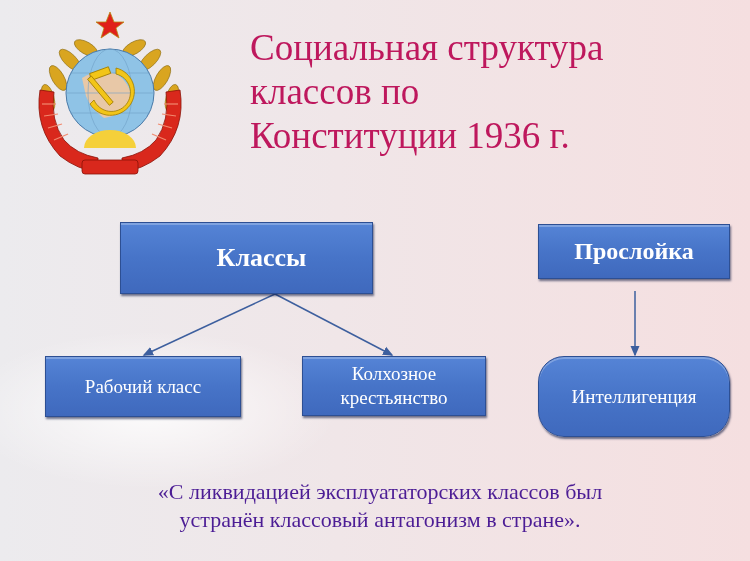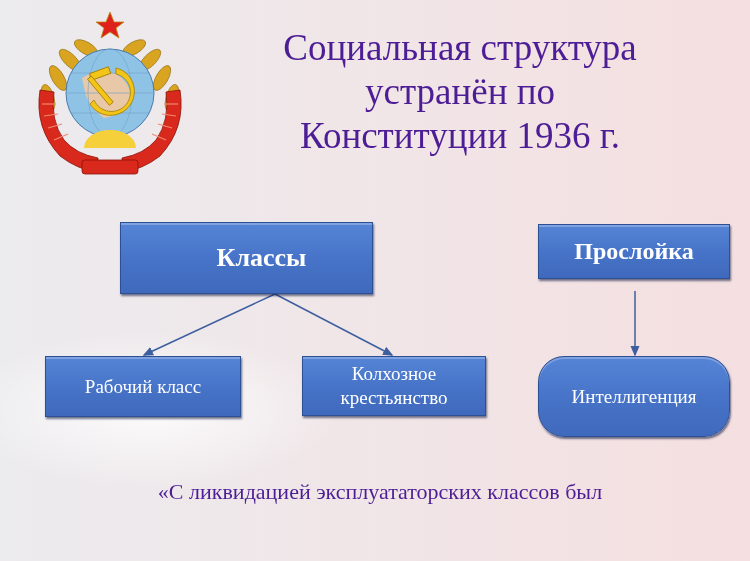--- a/index.html
+++ b/index.html
@@ -10,21 +10,21 @@
     }
     .glow {
       position: absolute; left: -40px; top: 330px; width: 380px; height: 160px;
       border-radius: 50%;
       background: radial-gradient(ellipse at center, rgba(255,255,255,0.85) 0%, rgba(255,255,255,0.3) 45%, rgba(255,255,255,0) 70%);
       pointer-events: none;
     }
     .emblem { position: absolute; left: 20px; top: 8px; width: 180px; height: 180px; }
     .title {
       position: absolute; left: 250px; top: 26px; width: 420px;
-      text-align: center; font-size: 37px; line-height: 44px; color: #4c1d95;
+      text-align: left; font-size: 37px; line-height: 44px; color: #be185d;
     }
     .box {
       position: absolute; box-sizing: border-box;
       background: linear-gradient(180deg, #5584d6 0%, #4774c8 50%, #3f69bd 100%);
       border: 1px solid #2d4f93;
       box-shadow: inset 0 2px 0 rgba(255,255,255,0.25), 1px 2px 2px rgba(20,30,70,0.6);
       color: #ffffff; display: flex; align-items: center; justify-content: center;
       text-align: center;
     }
     .box.top { font-weight: bold; font-size: 26px; }
@@ -84,21 +84,21 @@
       <line x1="156" y1="108" x2="142" y2="106"></line>
     <line x1="152" y1="120" x2="138" y2="116"></line>
       <line x1="146" y1="132" x2="132" y2="126"></line>
   </g>
 
   <polygon points="90,4 94,14 104,14 96,20 99,30 90,24 81,30 84,20 76,14 86,14" fill="#e0201a" stroke="#b78a10" stroke-width="0.8"></polygon>
 </svg>
 
 <div class="title">
   <div>Социальная структура</div>
-  <div>устранён по</div>
+  <div>классов по</div>
   <div>Конституции 1936 г.</div>
 </div>
 
 <svg class="connectors" viewBox="0 0 750 561">
   <defs>
     <marker id="arr" markerWidth="8" markerHeight="8" refX="6" refY="4" orient="auto">
       <path d="M0,1 L7,4 L0,7 Z" fill="#3d5f9e"></path>
     </marker>
   </defs>
   <line x1="275" y1="294" x2="144" y2="355" stroke="#3d5f9e" stroke-width="1.5" marker-end="url(#arr)"></line>
@@ -122,13 +122,14 @@
   <span>Колхозное</span>
   <span>крестьянство</span>
 </div>
 
 <div class="box sub" style="left:538px; top:356px; width:192px; height:81px;border-radius:26px;">
   <span>Интеллигенция</span>
 </div>
 
 <div class="quote">
   <div>«С ликвидацией эксплуататорских классов был</div>
+  <div>устранён классовый антагонизм в стране».</div>
 </div>
 
 </body></html>

